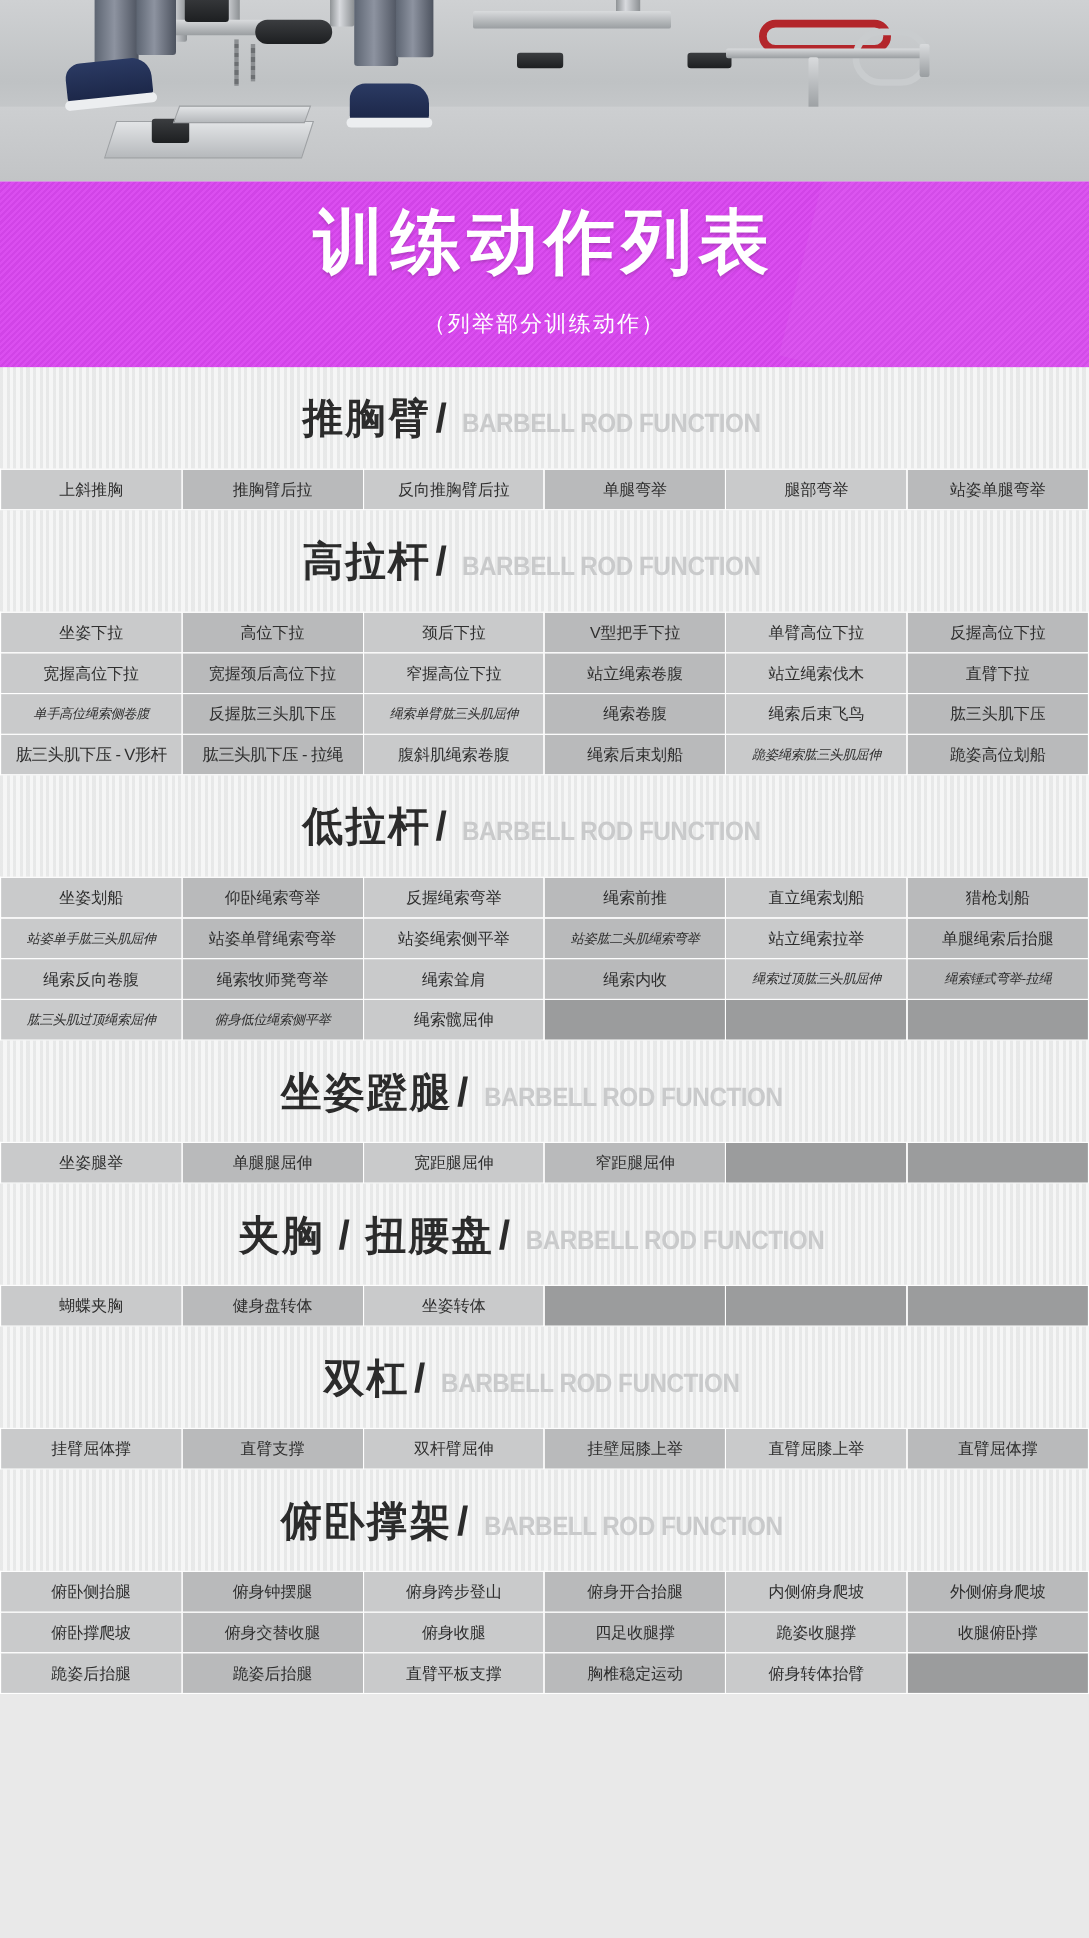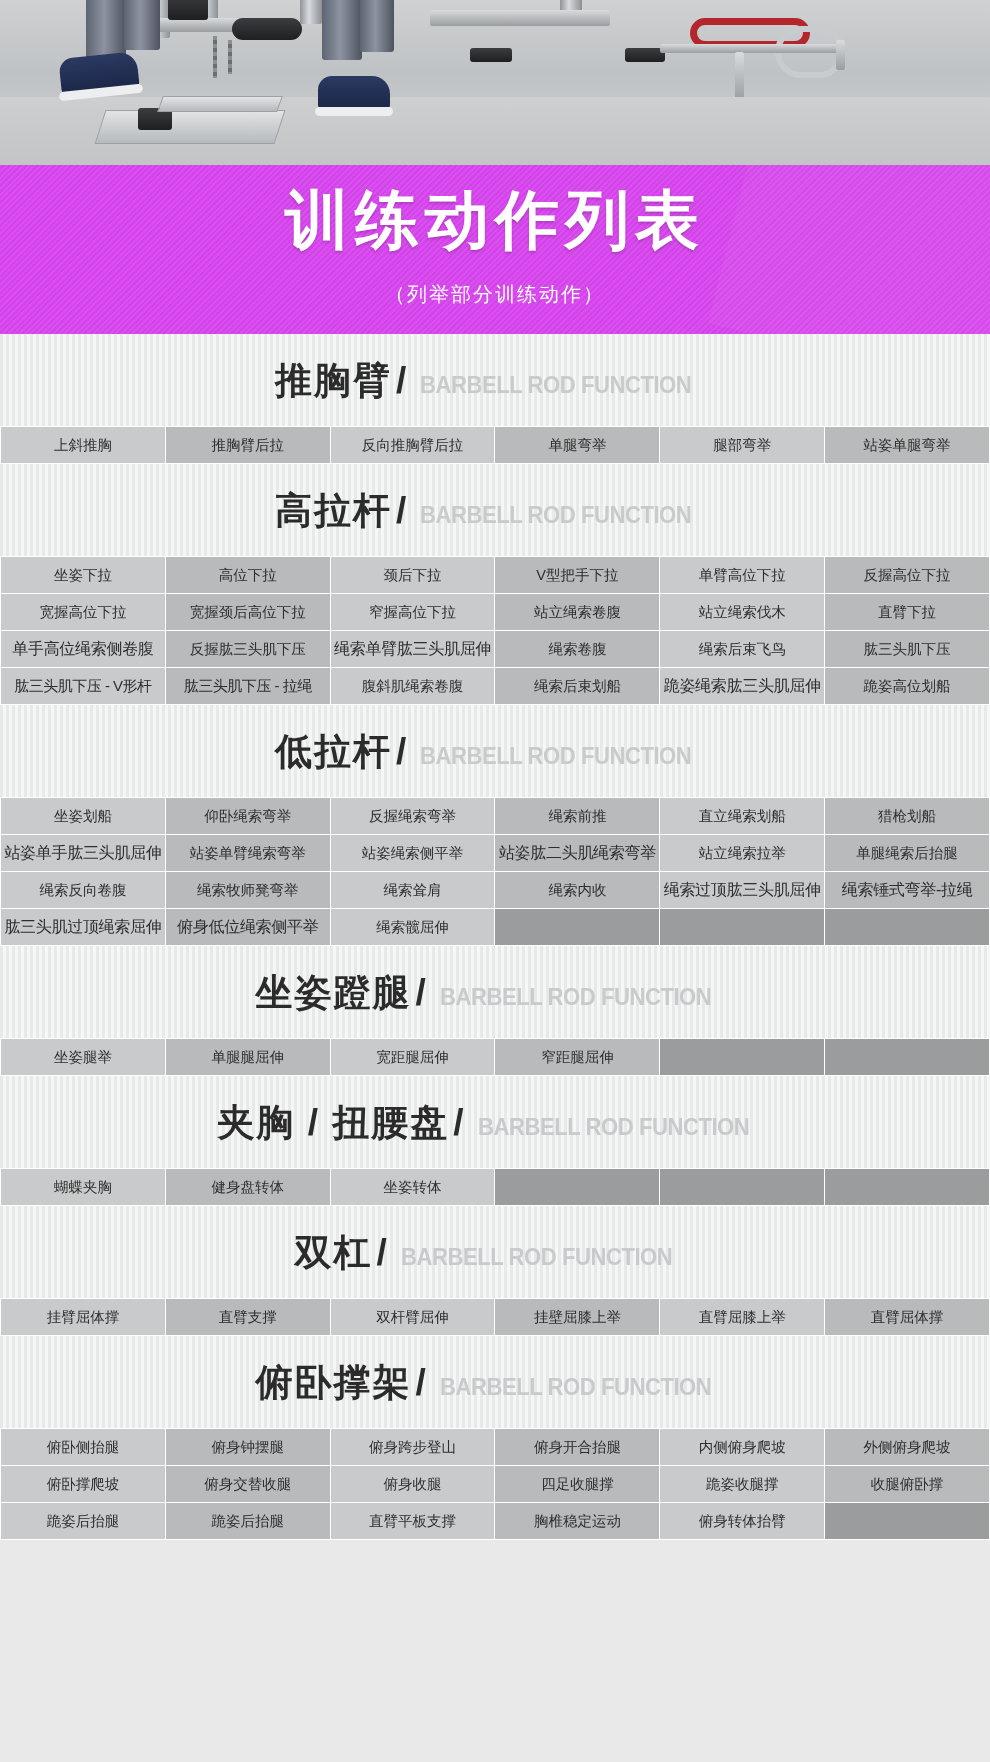--- a/index.html
+++ b/index.html
@@ -156,21 +156,21 @@
     font-size: 14.5px;
     color: #2e2e2e;
     border: 1px solid #ffffff;
     background: #c9cacb;
     padding: 0 2px;
     white-space: nowrap;
     overflow: hidden;
   }
   table.grid td.alt { background: #b9babb; margin-top: 23px; }
   table.grid td.empty { background: #9b9c9d; }
-  table.grid td.small { font-size: 16px; letter-spacing: -0.3px; }
+  table.grid td.small { font-size: 12px; letter-spacing: -0.3px; font-style: italic; }
   table.grid td.xsmall { font-size: 15px; letter-spacing: -0.5px; }
 </style>
 </head>
 <body>
 
 <div class="page">
 
   <div class="hero">
     <div class="rig-post" style="left:148px; top:-10px; height:48px;"></div>
     <div class="rig-post" style="left:196px; top:-10px; height:40px;"></div>

